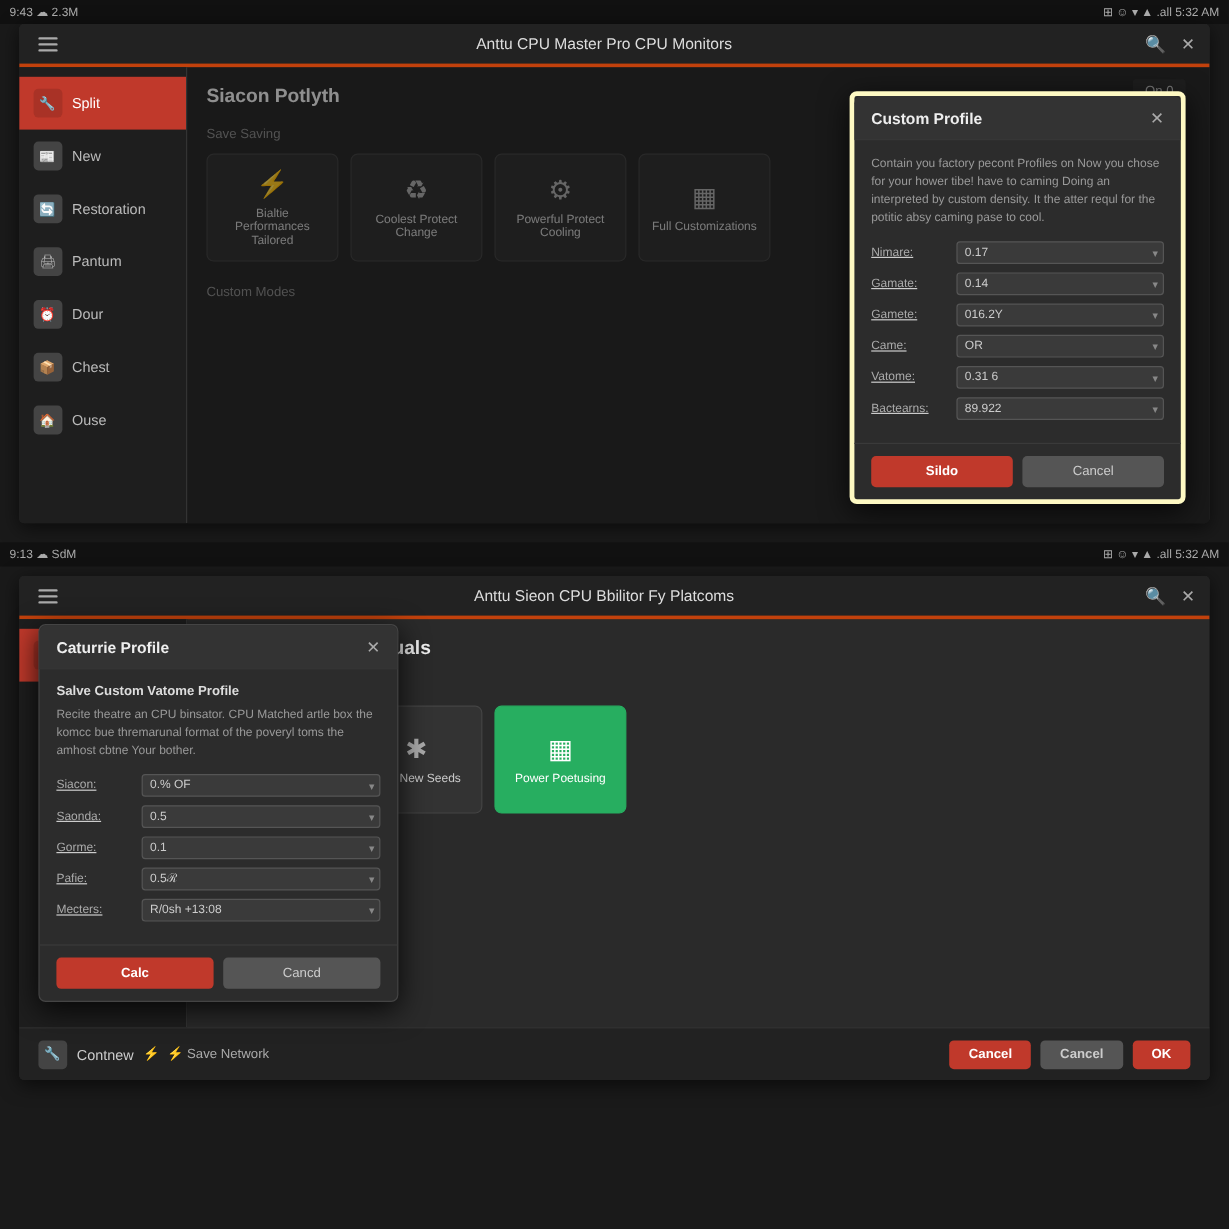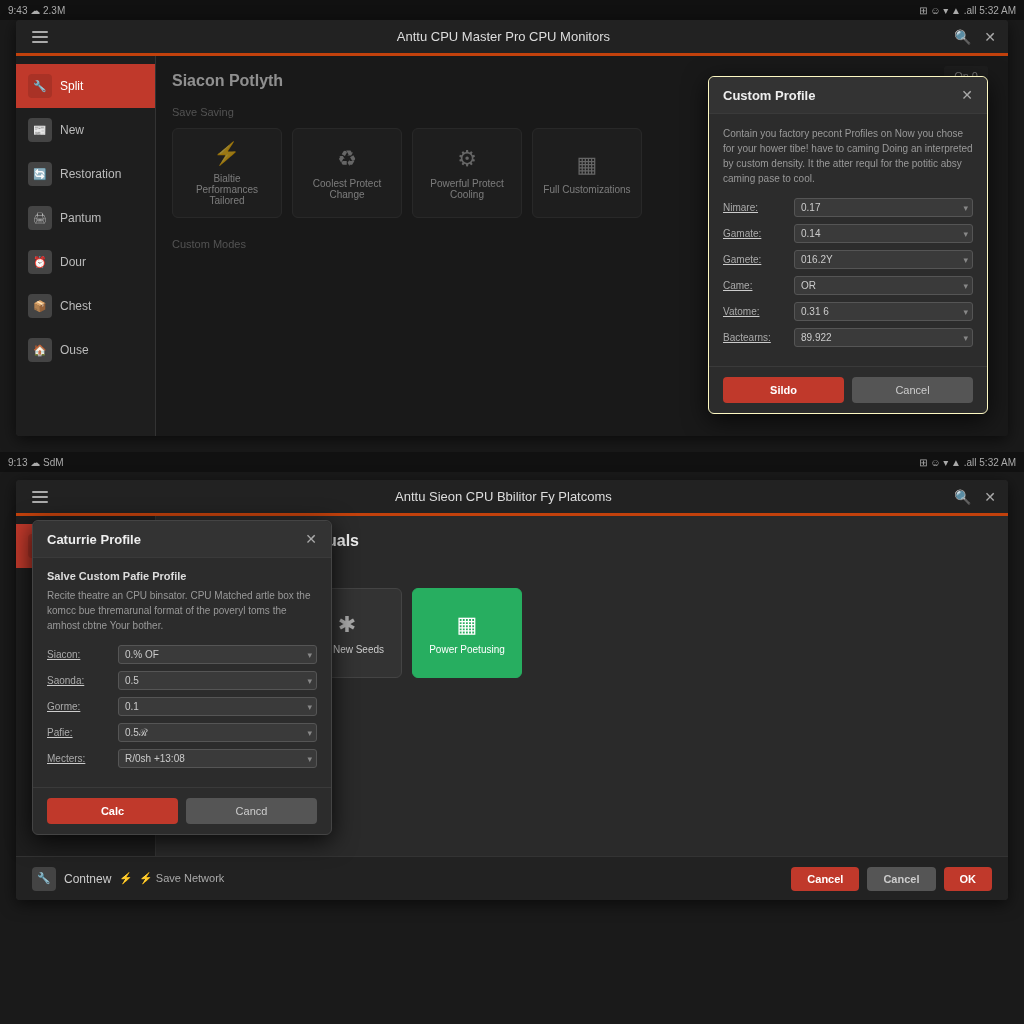--- a/index.html
+++ b/index.html
@@ -156,21 +156,21 @@
       top: 0; left: 0; right: 0; bottom: 0;
       background: rgba(0,0,0,0.4);
       display: flex;
       align-items: flex-start;
       justify-content: flex-end;
       padding: 20px;
     }
 
     .dialog {
       background: #2c2c2c;
-      border: 1px solid #fef9c3;
+      border: 4px solid #fef9c3;
       border-radius: 6px;
       width: 280px;
       box-shadow: 0 6px 24px rgba(0,0,0,0.7);
     }
     .dialog-header {
       display: flex;
       justify-content: space-between;
       align-items: center;
       padding: 10px 14px;
       border-bottom: 1px solid #3a3a3a;
@@ -584,21 +584,21 @@
       </div>
     </div>
   </div>
 
   <div class="dialog-left">
     <div class="dialog-header">
       <span class="dialog-title">Caturrie Profile</span>
       <span class="dialog-close">✕</span>
     </div>
     <div class="dialog-body">
-      <div style="font-size:11px; font-weight:bold; color:#ddd; margin-bottom:6px;">Salve Custom Pafie Profile</div>
+      <div style="font-size:11px; font-weight:bold; color:#ddd; margin-bottom:6px;">Salve Custom Vatome Profile</div>
       <p class="dialog-description">Recite theatre an CPU binsator. CPU Matched artle box the komcc bue thremarunal format of the poveryl toms the amhost cbtne Your bother.</p>
 
       <div class="dialog-field">
         <span class="dialog-field-label">Siacon:</span>
         <div class="select-wrapper">
           <select class="dialog-select">
             <option>0.% OF</option>
           </select>
         </div>
       </div>

